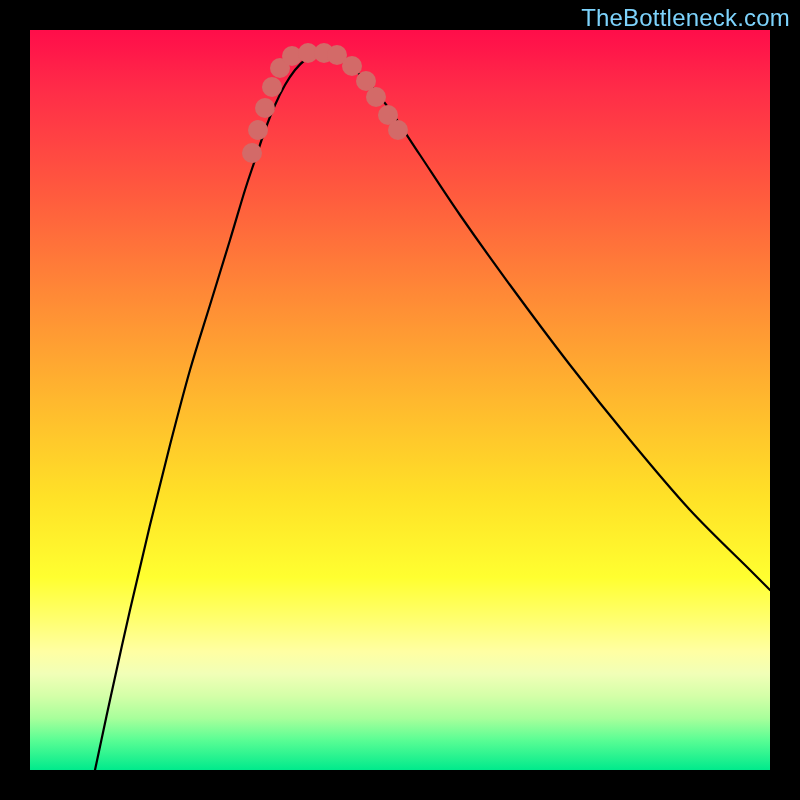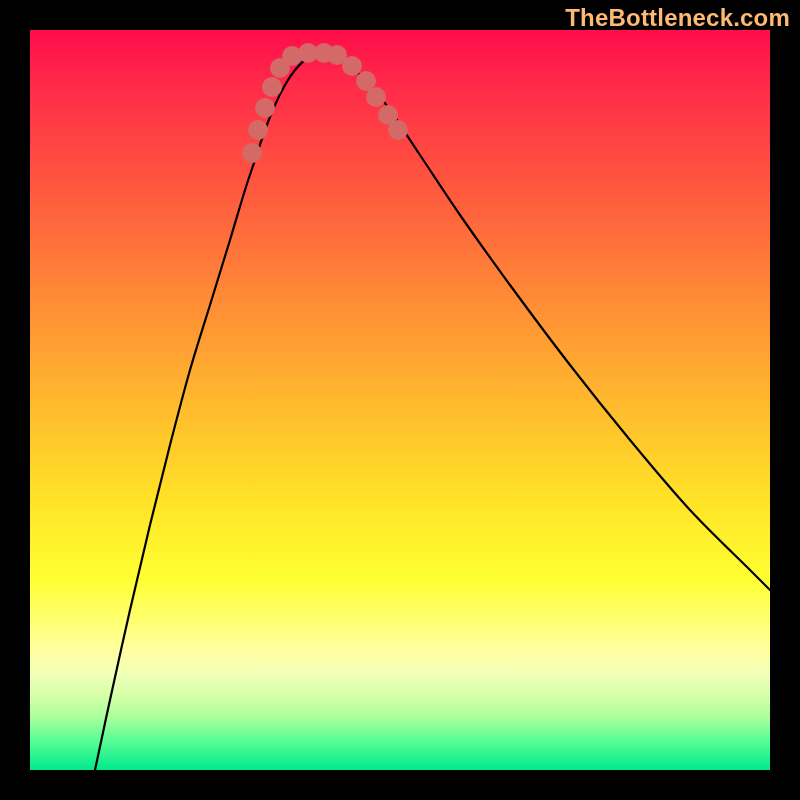--- a/index.html
+++ b/index.html
@@ -14,23 +14,23 @@
   .frame {
     position: relative;
     width: 800px;
     height: 800px;
     background: #000;
   }
   .watermark {
     position: absolute;
     top: 4px;
     right: 10px;
-    color: #fdba74;
+    color: #7dd3fc;
     font-size: 24px;
-    font-weight: 700;
+    font-weight: 400;
     letter-spacing: 0.2px;
     z-index: 50;
   }
   .inner {
     position: absolute;
     left: 30px;
     top: 30px;
     width: 740px;
     height: 740px;
     overflow: hidden;

